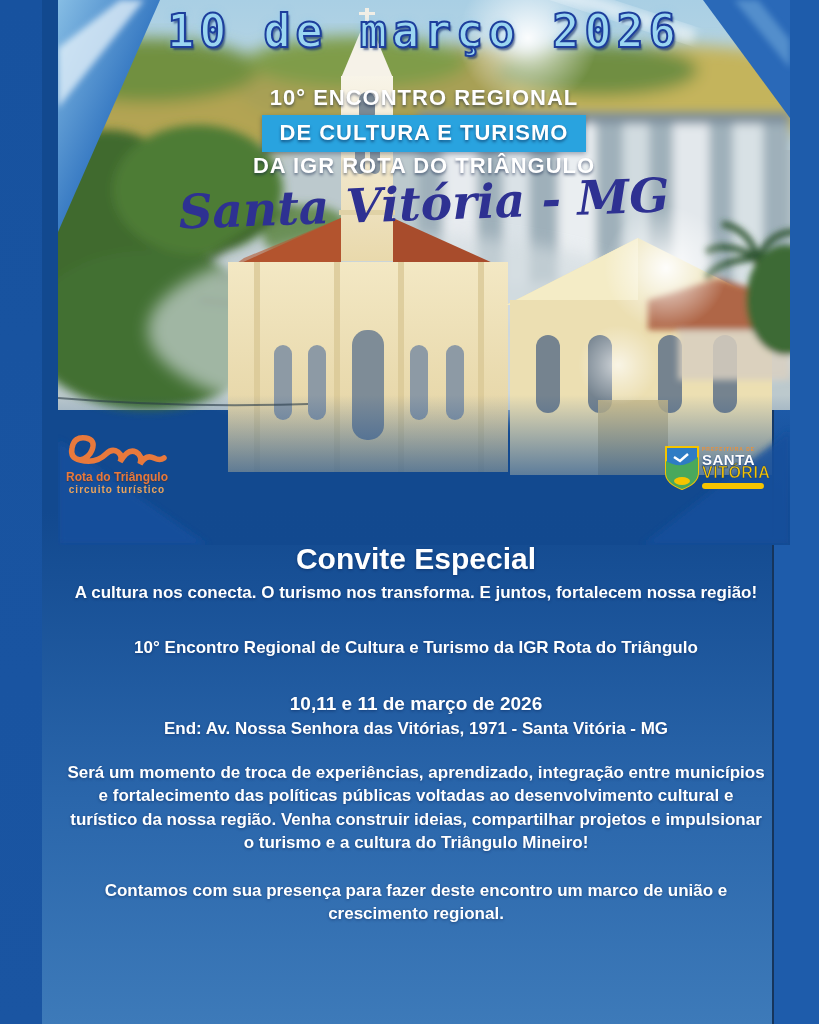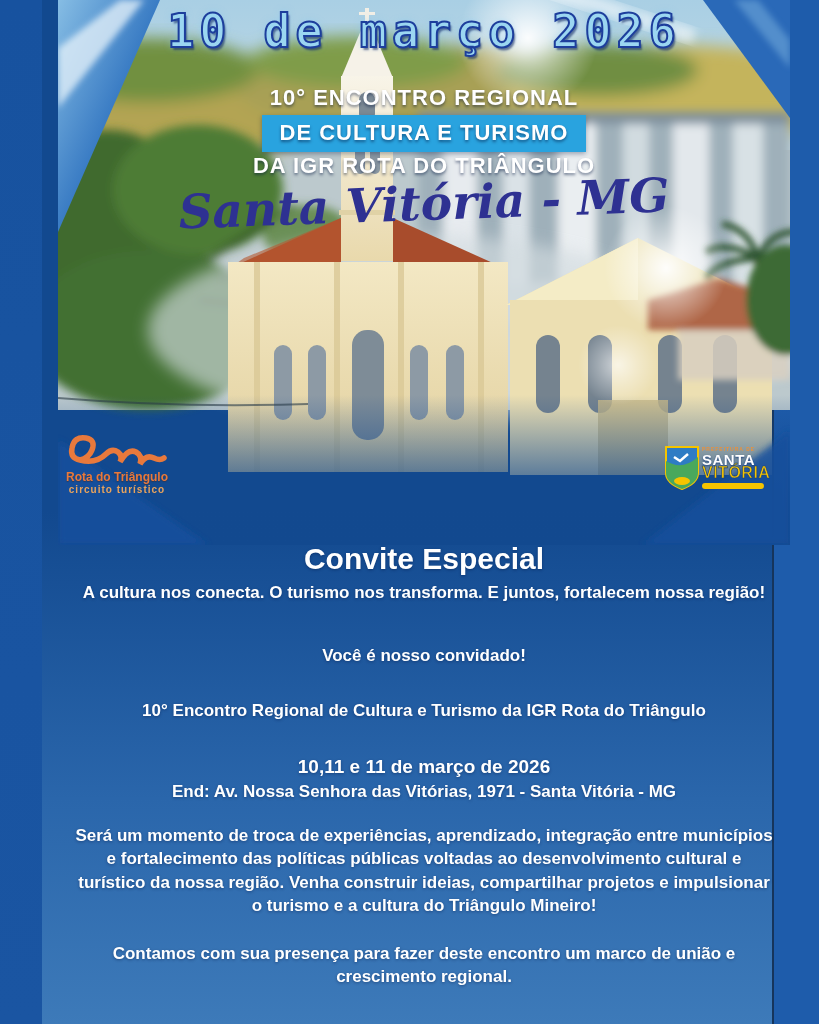--- a/index.html
+++ b/index.html
@@ -42,21 +42,21 @@
   .logo-rota .l2{color:#e8a35c;font-weight:bold;font-size:10px;letter-spacing:1px;}
   .logo-sv{position:absolute;right:2px;top:438px;width:124px;height:60px;display:flex;align-items:center;}
   .logo-sv .crest{flex:0 0 36px;}
   .logo-sv .txt{flex:1;line-height:1;text-align:left;margin-left:2px;}
   .logo-sv .t0{color:#e8913c;font-size:5px;font-weight:bold;letter-spacing:1px;}
   .logo-sv .t1{color:#fff;font-size:15px;font-weight:bold;letter-spacing:.5px;text-shadow:0 1px 2px #1a3e7a;}
   .logo-sv .t2{color:#f5c400;font-size:16px;font-weight:bold;letter-spacing:.5px;
                -webkit-text-stroke:.6px #1a3e7a;margin-top:-2px;}
   .logo-sv .banner{width:62px;height:6px;background:#f5c400;border-radius:3px;margin-top:2px;}
   
-  .invite{position:absolute;left:16px;top:530px;width:732px;color:#fff;text-align:center;}
+  .invite{position:absolute;left:8px;top:530px;width:732px;color:#fff;text-align:center;}
   .invite > div{text-shadow:0 1px 3px rgba(0,25,70,.45);}
   .iv-title{margin-top:12px;font-size:30px;font-weight:bold;}
   .iv-tagline{margin:7px auto 0;font-size:17px;font-weight:bold;width:690px;}
   .iv-guest{margin-top:43px;font-size:17px;font-weight:bold;}
   .iv-event{margin-top:35px;font-size:17px;font-weight:bold;}
   .iv-dates{margin-top:35px;font-size:19px;font-weight:bold;}
   .iv-venue{margin-top:3px;font-size:17px;font-weight:bold;}
   .iv-address{margin-top:4px;font-size:17px;font-weight:bold;}
   .iv-desc{margin:22px auto 0;font-size:17px;font-weight:bold;width:700px;line-height:1.38;}
   .iv-closing{margin:24px auto 16px;font-size:17px;font-weight:bold;width:660px;line-height:1.38;}
@@ -236,21 +236,20 @@
           <div class="t1">SANTA</div>
           <div class="t2">VITÓRIA</div>
           <div class="banner"></div>
         </div>
       </div>
     </div>
 
     <div class="invite">
       <div class="iv-title">Convite Especial</div>
       <div class="iv-tagline">A cultura nos conecta. O turismo nos transforma. E juntos, fortalecem nossa região!</div>
-      <div class="iv-guest">Você é nosso convidado!</div>
       <div class="iv-event">10° Encontro Regional de Cultura e Turismo da IGR Rota do Triângulo</div>
       <div class="iv-dates">10,11 e 11 de março de 2026</div>
       <div class="iv-address">End: Av. Nossa Senhora das Vitórias, 1971 - Santa Vitória - MG</div>
       <div class="iv-desc">Será um momento de troca de experiências, aprendizado, integração entre municípios e fortalecimento das políticas públicas voltadas ao desenvolvimento cultural e turístico da nossa região. Venha construir ideias, compartilhar projetos e impulsionar o turismo e a cultura do Triângulo Mineiro!</div>
       <div class="iv-closing">Contamos com sua presença para fazer deste encontro um marco de união e crescimento regional.</div>
     </div>
 
   </div>
 </div>
 

